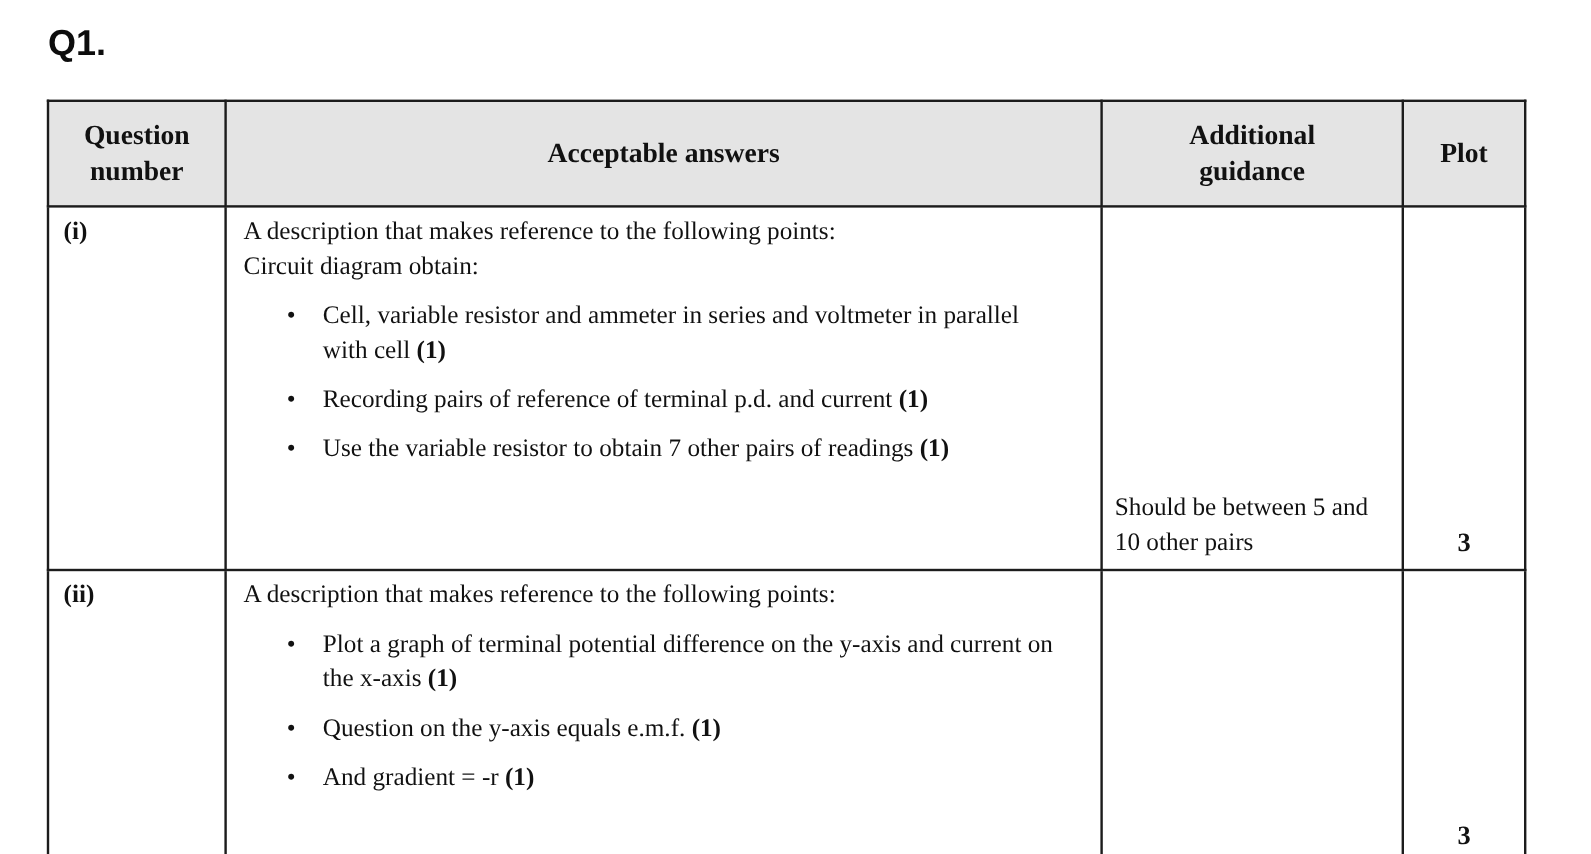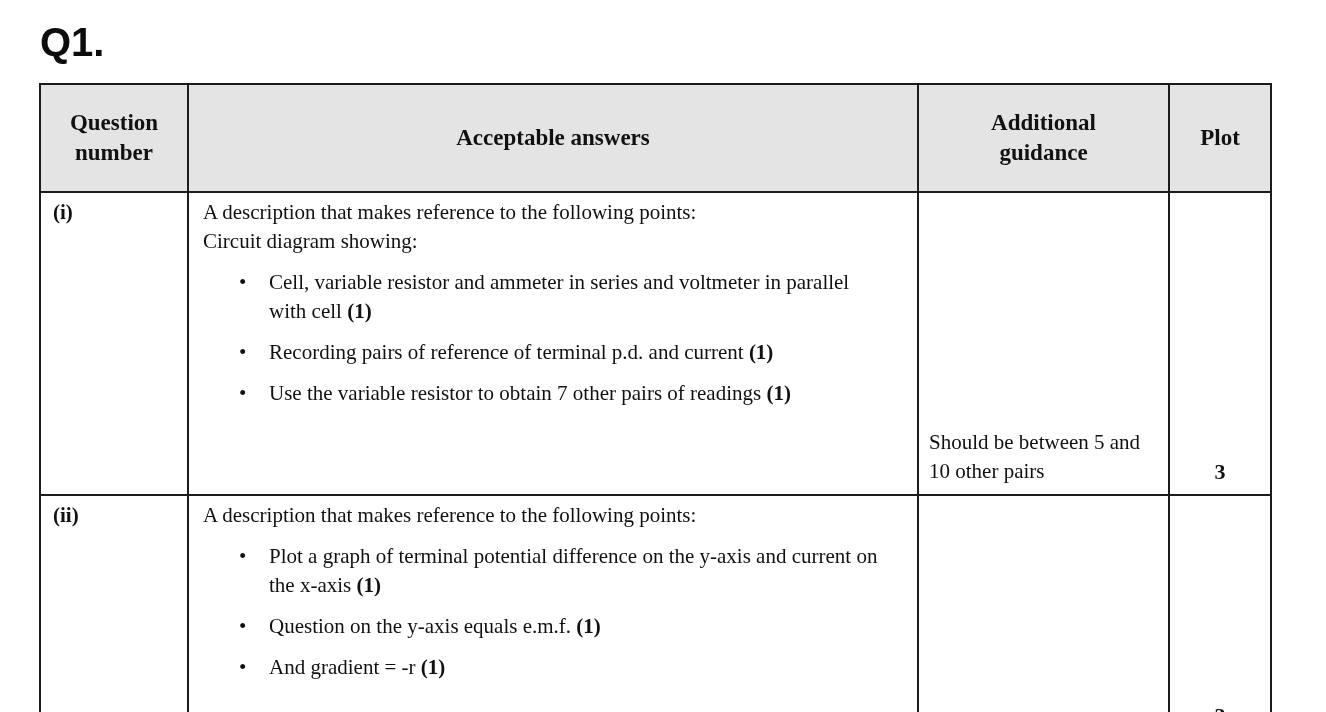--- a/index.html
+++ b/index.html
@@ -11,38 +11,38 @@
     position: relative;
     font-family: "Liberation Serif", serif;
     color: #111111;
   }
   .heading {
     position: absolute;
     left: 40px;
     top: 20px;
     font-family: "Liberation Sans", sans-serif;
     font-weight: bold;
-    font-size: 40px;
+    font-size: 30px;
     color: #0d0d0d;
   }
   table.ms {
     position: absolute;
     left: 39px;
     top: 83px;
     width: 1231px;
     border-collapse: collapse;
     table-layout: fixed;
     font-size: 21px;
     line-height: 29px;
   }
   table.ms th, table.ms td {
     border: 2px solid #1c1c1c;
     box-sizing: border-box;
   }
-  table.ms thead tr { height: 108px; }
+  table.ms thead tr { height: 88px; }
   table.ms tbody tr.row-0 { height: 303px; }
   table.ms tbody tr.row-1 { height: 244px; }
   table.ms th {
     background: #e4e4e4;
     font-weight: bold;
     font-size: 23px;
     text-align: center;
     vertical-align: middle;
     white-space: pre-line;
     line-height: 30px;
@@ -107,21 +107,21 @@
       <th>Plot</th>
     </tr>
   </thead>
   <tbody id="rows-body">
       <tr class="row-0">
         <td class="qnum-cell">
           <div>(i)</div>
         </td>
         <td class="answers-cell">
           <div>A description that makes reference to the following points:</div>
-          <div>Circuit diagram showing:</div>
+          <div>Circuit diagram obtain:</div>
           <ul class="bullets">
             <li><span>Cell, variable resistor and ammeter in series and voltmeter in parallel with cell </span><span class="bold-mark">(1)</span></li>
             <li><span>Recording pairs of reference of terminal p.d. and current  </span><span class="bold-mark">(1)</span></li>
             <li><span>Use the variable resistor to obtain 7 other pairs of readings </span><span class="bold-mark">(1)</span></li>
           </ul>
         </td>
         <td class="guidance-cell">
           <div>Should be between 5 and 10 other pairs</div>
         </td>
         <td class="mark-cell">

